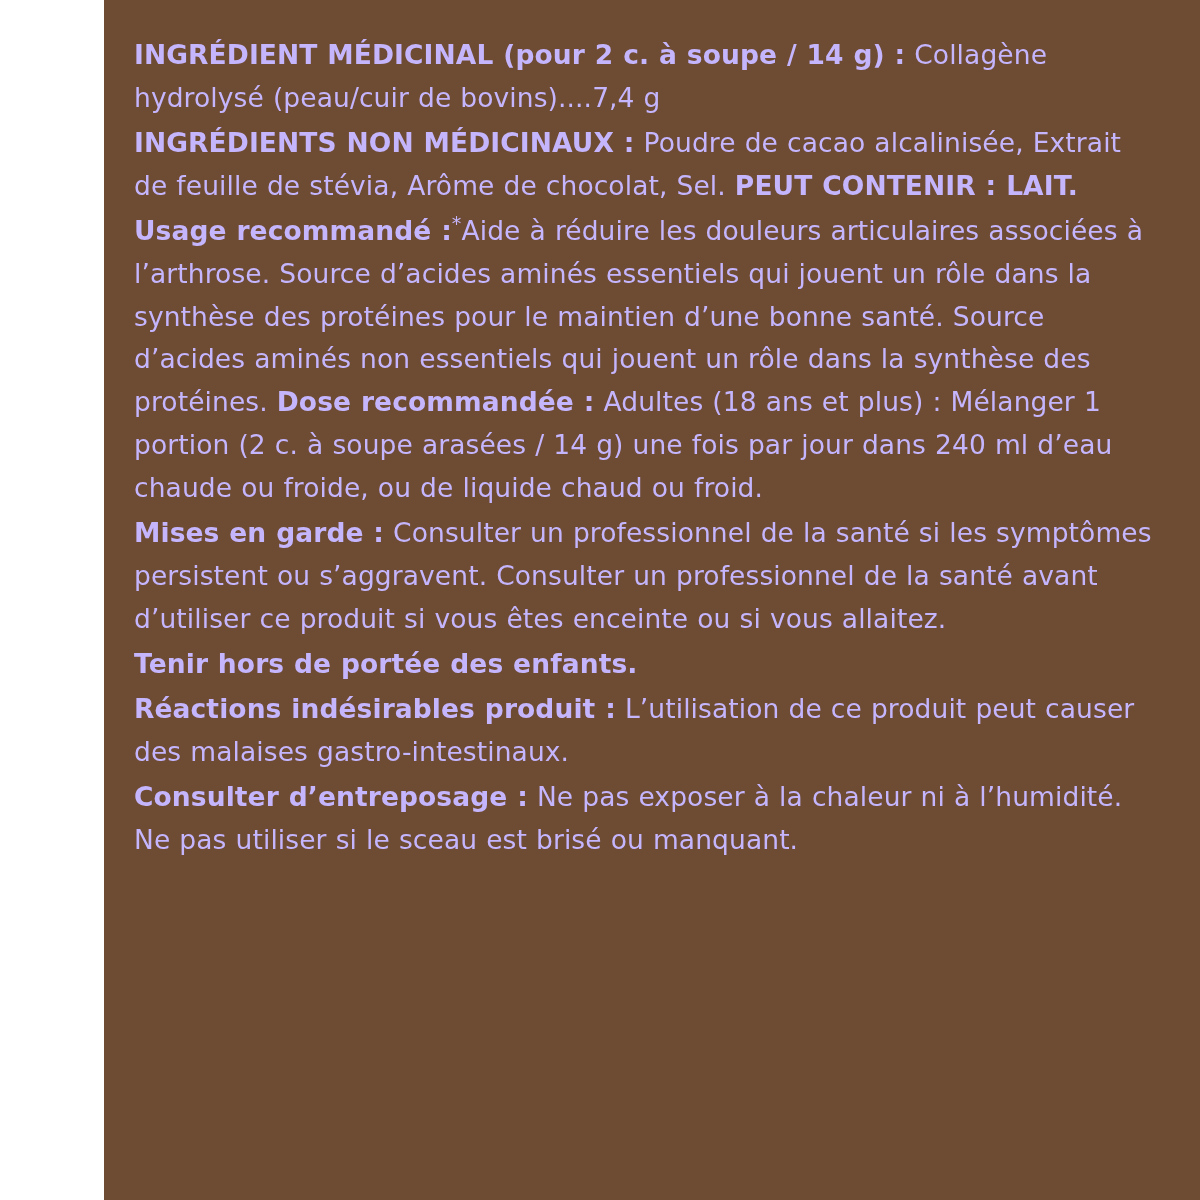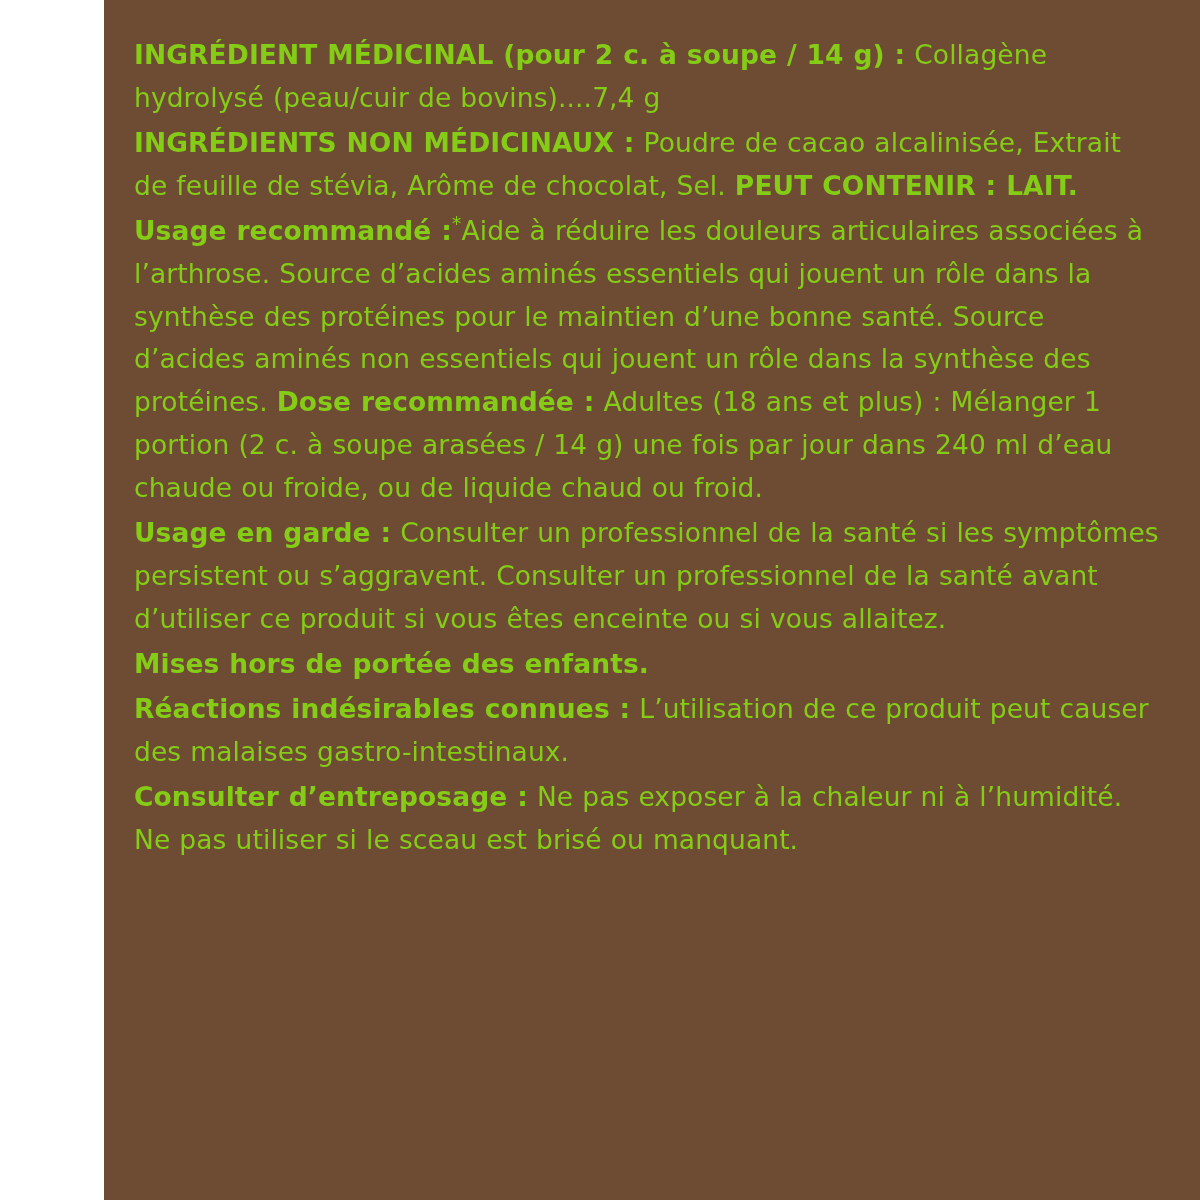--- a/index.html
+++ b/index.html
@@ -17,21 +17,21 @@
     position: absolute;
     left: 104px;
     top: 0;
     width: 1096px;
     height: 1200px;
     background: #6e4b33;
     box-sizing: border-box;
     padding: 34px 40px 10px 30px;
   }
   .label-body {
-    color: #84cc16;
+    color: #c4b5fd;
     font-size: 26.5px;
     line-height: 1.62;
     letter-spacing: 0.1px;
     text-align: left;
     word-spacing: 0.5px;
   }
   .para {
     margin: 0 0 2px 0;
   }
   .b {
@@ -56,29 +56,29 @@
     <p class="para">
       <span class="b">INGRÉDIENTS NON MÉDICINAUX :</span><span> Poudre de cacao alcalinisée, Extrait de feuille de stévia, Arôme de chocolat, Sel. </span><span class="b">PEUT CONTENIR : LAIT.</span>
     </p>
 
     <p class="para">
       <span class="b">Usage recommandé :</span><span class="sup">*</span><span>Aide à réduire les douleurs articulaires associées à l’arthrose. Source d’acides aminés essentiels qui jouent un rôle dans la synthèse des protéines pour le maintien d’une bonne santé. Source d’acides aminés non essentiels qui jouent un rôle dans la synthèse des protéines. </span><span class="b">Dose recommandée :</span><span> Adultes (18 ans et plus) : Mélanger 1 portion (2 c. à soupe arasées / 14 g) une fois par jour dans 240 ml d’eau chaude ou froide, ou de liquide chaud ou froid.</span>
     </p>
 
 
     <p class="para">
-      <span class="b">Usage en garde :</span><span> Consulter un professionnel de la santé si les symptômes persistent ou s’aggravent. Consulter un professionnel de la santé avant d’utiliser ce produit si vous êtes enceinte ou si vous allaitez.</span>
+      <span class="b">Mises en garde :</span><span> Consulter un professionnel de la santé si les symptômes persistent ou s’aggravent. Consulter un professionnel de la santé avant d’utiliser ce produit si vous êtes enceinte ou si vous allaitez.</span>
     </p>
 
     <p class="para">
-      <span class="b">Mises hors de portée des enfants.</span><span></span>
+      <span class="b">Tenir hors de portée des enfants.</span><span></span>
     </p>
 
     <p class="para">
-      <span class="b">Réactions indésirables connues :</span><span> L’utilisation de ce produit peut causer des malaises gastro-intestinaux.</span>
+      <span class="b">Réactions indésirables produit :</span><span> L’utilisation de ce produit peut causer des malaises gastro-intestinaux.</span>
     </p>
 
 
     <p class="para">
       <span class="b">Consulter d’entreposage :</span><span> Ne pas exposer à la chaleur ni à l’humidité. Ne pas utiliser si le sceau est brisé ou manquant.</span>
     </p>
 
   </div>
 </div>
 

